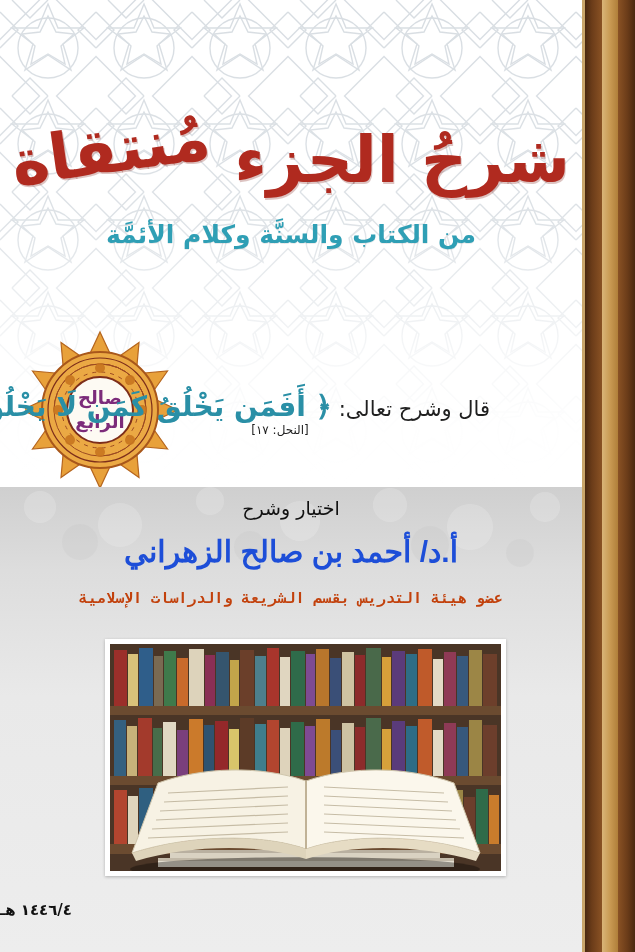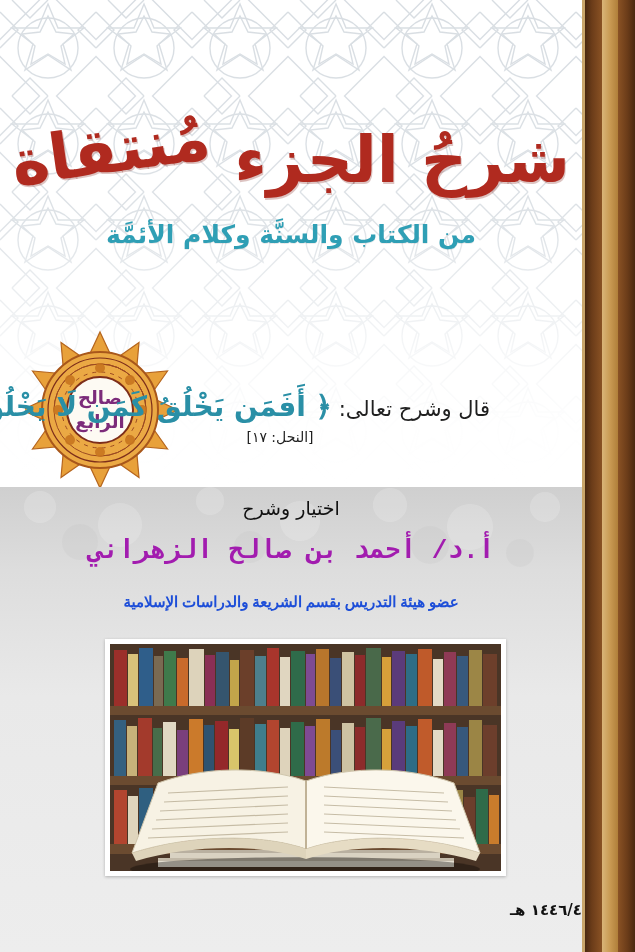--- a/index.html
+++ b/index.html
@@ -151,23 +151,22 @@
     font-size: 21px;
     color: #1f1f1f;
     white-space: nowrap;
   }
   .ayah-text {
     color: #2a8fa6;
     font-weight: bold;
     font-size: 28px;
   }
   .ayah-ref {
-    margin-top: 6px;
-    font-family: "DejaVu Sans", "Liberation Sans", sans-serif;
-    font-size: 14px;
+    font-family: "DejaVu Sans", "Liberation Sans", sans-serif;
+    font-size: 12px;
     color: #1f1f1f;
     direction: rtl;
   }
 
   
   .lower {
     position: absolute;
     top: 487px;
     left: 0;
     right: 53px;
@@ -190,31 +189,31 @@
     direction: rtl;
   }
   .sel-line {
     font-family: "DejaVu Sans", "Liberation Sans", sans-serif;
     font-size: 19px;
     font-weight: normal;
     color: #111111;
   }
   .author-name {
     margin-top: 15px;
+    font-family: Liberation Sans, sans-serif;
+    font-size: 30px;
+    font-weight: bold;
+    color: #1d4ed8;
+  }
+  .author-aff1, .author-aff2 {
+    margin-top: 20px;
     font-family: Liberation Mono, monospace;
-    font-size: 26px;
-    font-weight: bold;
-    color: #a21caf;
-  }
-  .author-aff1, .author-aff2 {
-    margin-top: 27px;
-    font-family: Liberation Serif, serif;
     font-size: 15px;
     font-weight: bold;
-    color: #1d4ed8;
+    color: #c2410c;
   }
 
   
   .photo-frame {
     position: absolute;
     top: 639px;
     left: 105px;
     width: 401px;
     height: 237px;
     background: #ffffff;
@@ -230,21 +229,21 @@
     background: #3a2a1d;
   }
   .shelves { position: absolute; inset: 0; }
   .open-book { position: absolute; left: 0; right: 0; bottom: -4px; height: 118px; }
 
   .date-line {
     position: absolute;
     top: 901px;
     left: 0;
     right: 53px;
-    text-align: right;
+    text-align: left;
     font-family: "DejaVu Sans", "Liberation Sans", sans-serif;
     font-size: 15px;
     font-weight: bold;
     color: #111111;
     direction: rtl;
   }
 </style>
 </head>
 <body>
 

